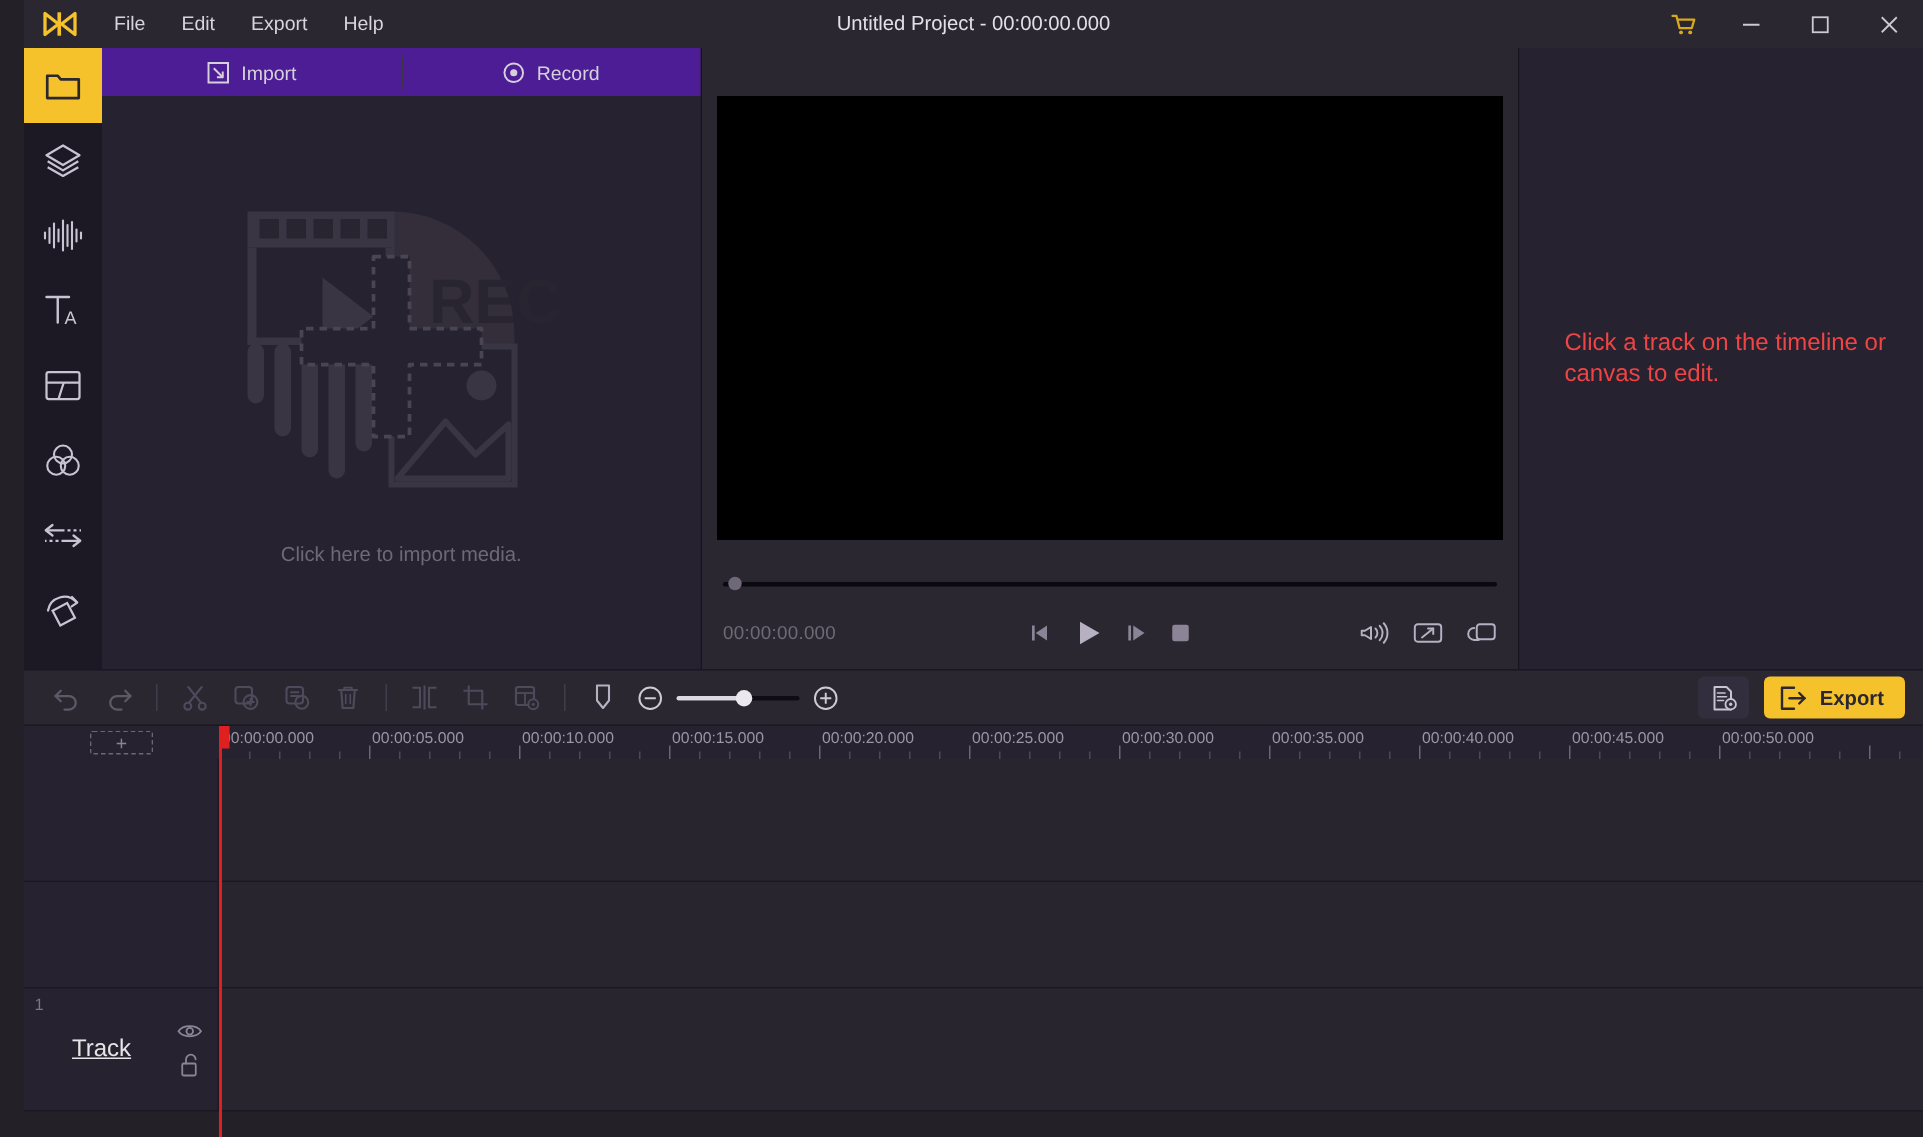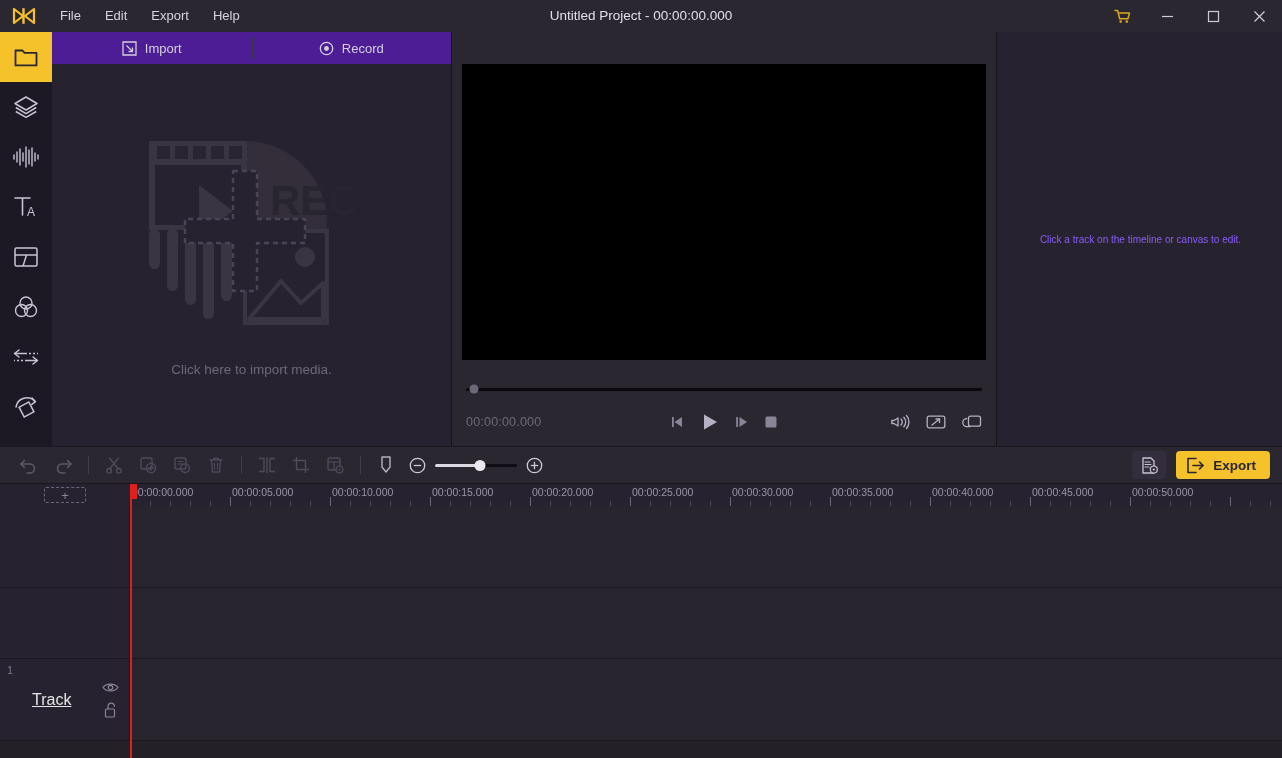--- a/index.html
+++ b/index.html
@@ -3,21 +3,21 @@
 <meta charset="utf-8">
 <style>
   * { box-sizing: border-box; margin: 0; padding: 0; }
   html, body {
     width: 1282px; height: 758px;
     background: #232028;
     font-family: "Liberation Sans", sans-serif;
     overflow: hidden;
     color: #cfc9d4;
   }
-  .app { width: 1282px; height: 758px; display: flex; flex-direction: column; position: relative; }
+  .app { width: 1282px; height: 758px; display: flex; flex-direction: column; position: relative; padding-left: 16px; }
 
   
   .titlebar {
     height: 32px; background: #2b2731; display: flex; align-items: center;
     flex: 0 0 32px; position: relative;
   }
   .logo { width: 48px; height: 32px; display: flex; align-items: center; justify-content: center; }
   .menu { display: flex; align-items: center; gap: 0px; }
   .menu-item {
     padding: 0 12px; height: 32px; line-height: 32px; font-size: 13px; color: #d8d3dd;
@@ -83,21 +83,21 @@
   .tcode { font-size: 12.5px; color: #6e6878; letter-spacing: .2px; }
   .transport { position: absolute; left: 50%; transform: translateX(-50%); display: flex; align-items: center; gap: 14px; }
   .tbtn { display: flex; align-items: center; justify-content: center; cursor: pointer; }
   .right-ctrls { margin-left: auto; display: flex; align-items: center; gap: 16px; }
 
   
   .props-panel {
     width: 287px; flex: 0 0 287px; background: #262230;
     display: flex; align-items: center; justify-content: center; padding: 0 30px;
   }
-  .props-hint { text-align: left; font-size: 10px; line-height: 21px; color: #8b5cf6; }
+  .props-hint { text-align: left; font-size: 16px; line-height: 21px; color: #ef4444; }
 
   
   .toolbar {
     flex: 0 0 38px; height: 38px; background: #2b2731; display: flex; align-items: center;
     padding: 0 12px; border-top: 1px solid #1a1721; border-bottom: 1px solid #1a1721;
   }
   .tool { width: 34px; height: 30px; display: flex; align-items: center; justify-content: center; cursor: pointer; }
   .tsep { width: 1px; height: 18px; background: #413c4c; margin: 0 8px; }
   .zoom-group { display: flex; align-items: center; gap: 9px; margin-left: 6px; }
   .zslider { width: 82px; height: 14px; position: relative; display: flex; align-items: center; }

